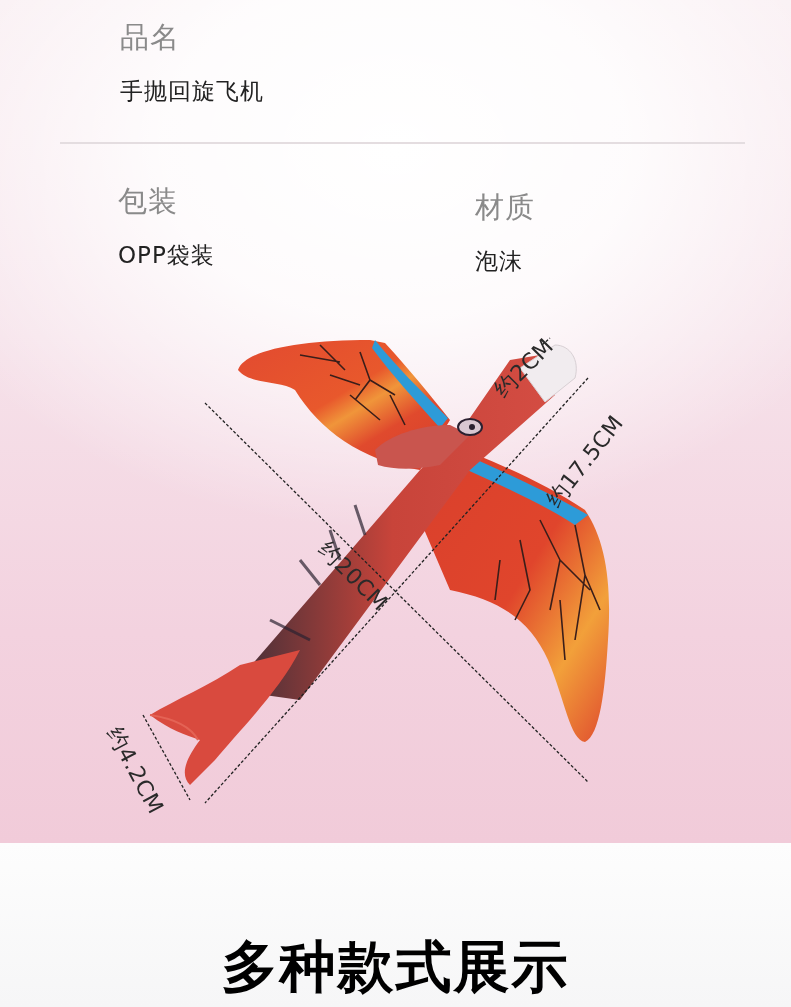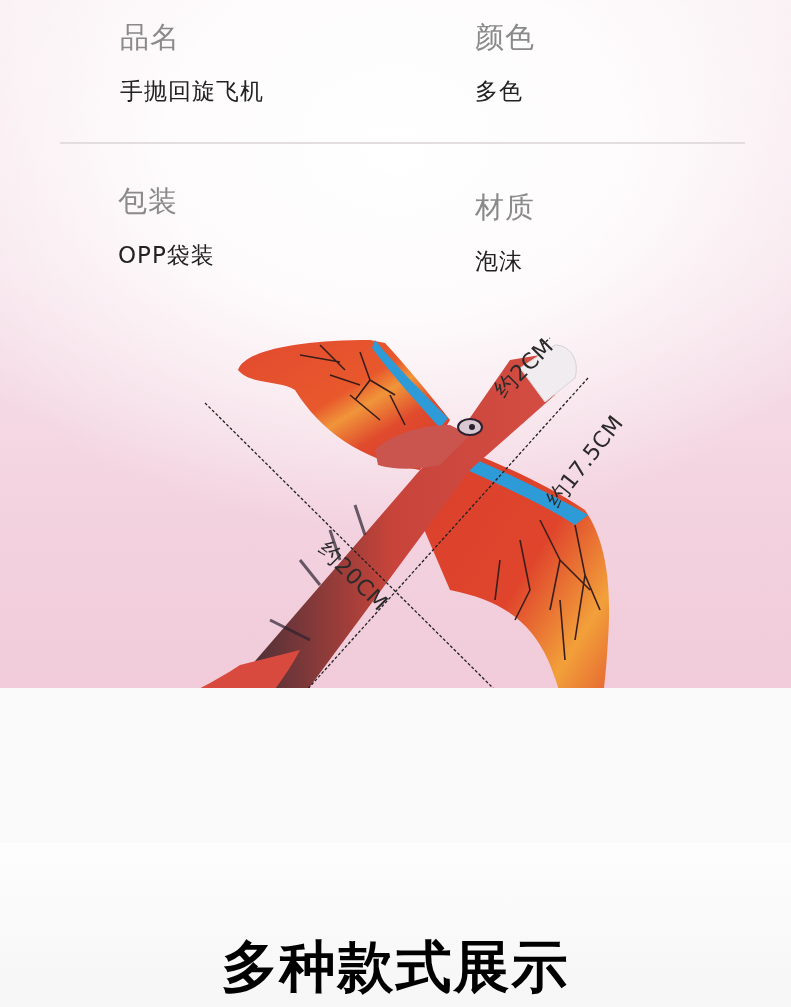--- a/index.html
+++ b/index.html
@@ -1,18 +1,18 @@
 <!DOCTYPE html>
 <html><head>
 <meta charset="utf-8">
 <style>
   html, body { margin: 0; padding: 0; }
   body { width: 791px; height: 1007px; overflow: hidden; position: relative; font-family: "DejaVu Sans", "Liberation Sans", sans-serif; background: #fafafa; }
   .hero {
-    position: absolute; left: 0; top: 0; width: 791px; height: 688px; overflow: hidden;
+    position: absolute; left: 0; top: 0; width: 791px; height: 843px; overflow: hidden;
     background:
       radial-gradient(ellipse 520px 380px at 395px 150px, rgba(255,255,255,1) 0%, rgba(255,255,255,0.85) 45%, rgba(255,255,255,0) 100%),
       linear-gradient(180deg, #f9eef2 0%, #f6e2ea 40%, #f3d2df 75%, #f1cbd9 100%);
   }
   .spec { position: absolute; }
   .spec .label { font-size: 29px; color: #8a8a8a; letter-spacing: 1px; }
   .spec .value { font-size: 23px; color: #222; letter-spacing: 1px; margin-top: 18px; }
   .divider { position: absolute; left: 60px; top: 142px; width: 685px; height: 2px; background: #e4dde0; }
   svg.plane { position: absolute; left: 0; top: 0; }
   .dim { position: absolute; font-size: 22px; color: #2a2a2a; white-space: nowrap; transform-origin: left top; letter-spacing: 0.5px; }
@@ -20,24 +20,20 @@
   .title { position: absolute; left: 0; width: 791px; top: 930px; text-align: center; font-size: 56px; font-weight: bold; color: #000000; letter-spacing: 2px; }
 </style>
 </head>
 <body>
 
 <div class="hero">
 
   <div class="spec" style="left:120px; top:18px;">
     <div class="label">品名</div>
     <div class="value">手抛回旋飞机</div>
-  </div>
-  <div class="spec" style="left:475px; top:18px;">
-    <div class="label">颜色</div>
-    <div class="value">多色</div>
   </div>
 
   <div class="divider"></div>
 
   <div class="spec" style="left:475px; top:188px;">
     <div class="label">材质</div>
     <div class="value">泡沫</div>
   </div>
   <div class="spec" style="left:118px; top:182px;">
     <div class="label">包装</div>

